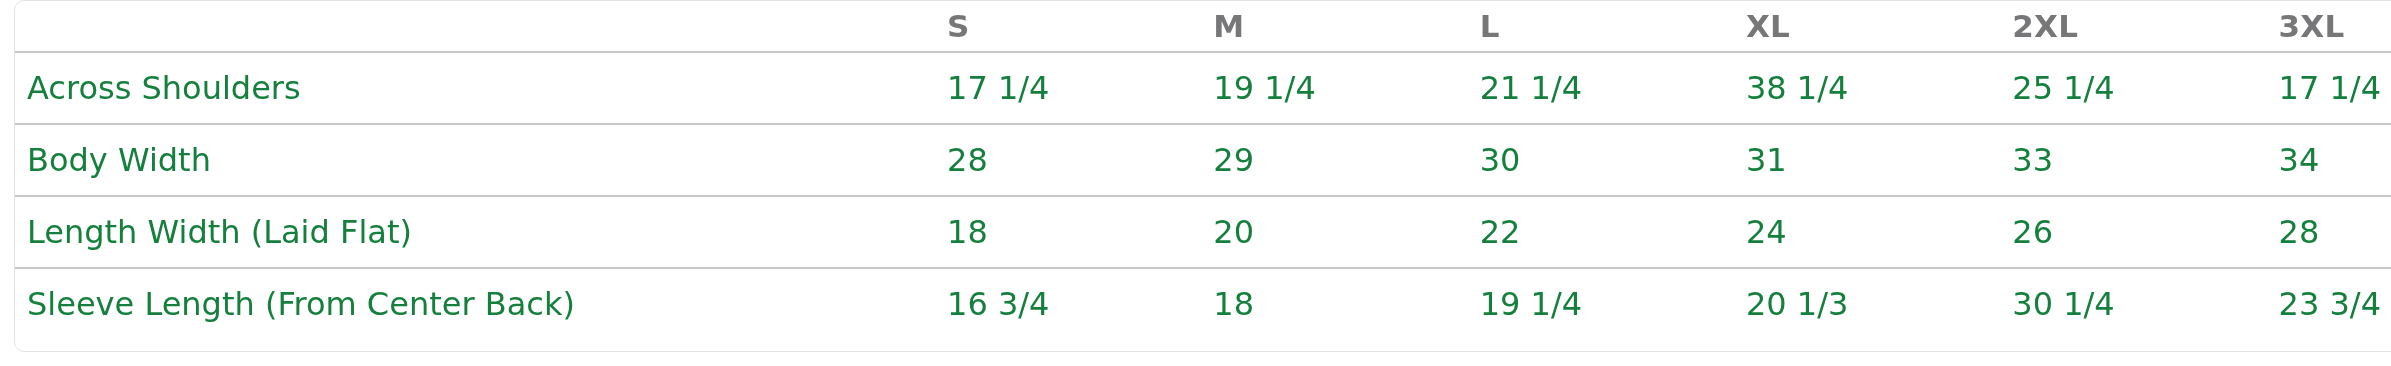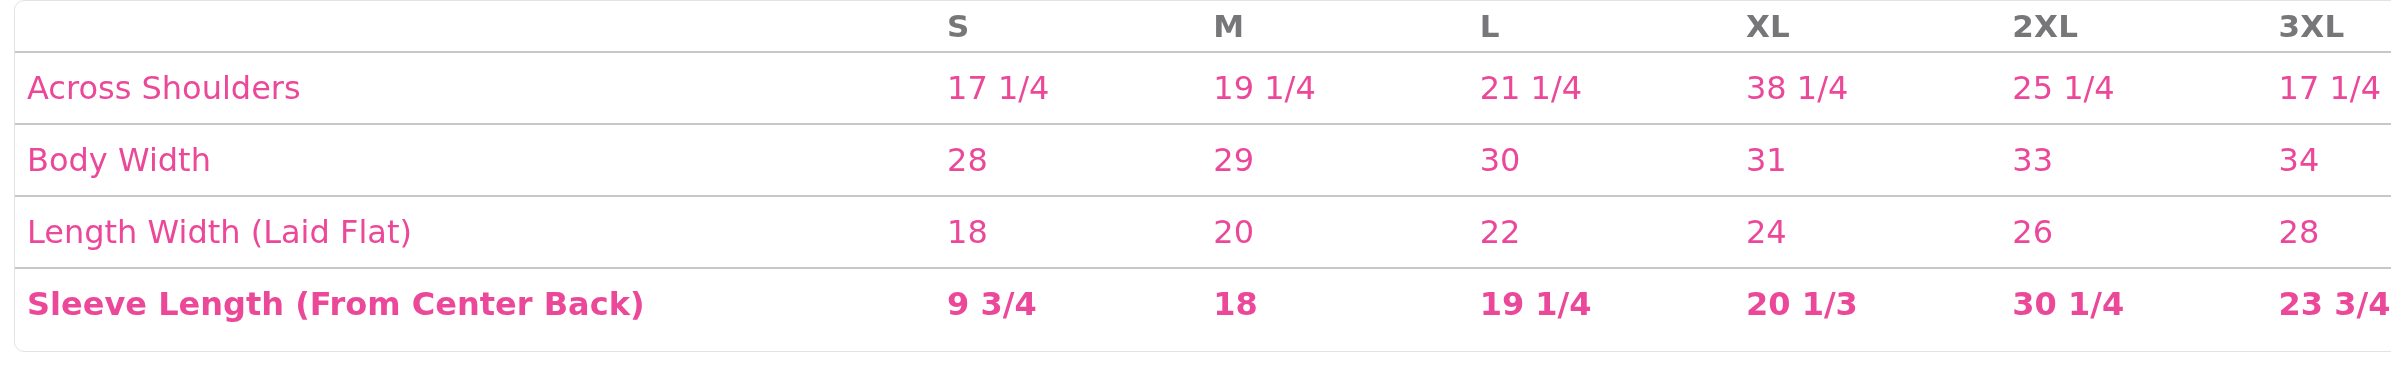--- a/index.html
+++ b/index.html
@@ -65,26 +65,25 @@
   }
 
   
   .size-table tbody tr {
     height: 70px;
   }
   .size-table tbody td {
     height: 70px;
     font-size: 32px;
     font-weight: normal;
-    color: #ec4899;
+    color: #15803d;
     border-bottom: 2px solid #c7c7c7;
   }
   .size-table tbody tr:last-child td {
     border-bottom: 0;
-    font-weight: bold;
   }
 
   .size-table tbody td.row-label .lcell {
     padding-left: 12px;
   }
   .size-table tbody td.val .vcell {
     padding-left: 12px;
   }
 </style>
 </head>
@@ -199,21 +198,21 @@
         <td class="val">
           <div class="vcell">28</div>
         </td>
       </tr>
 
       <tr>
         <td class="row-label">
           <div class="lcell">Sleeve Length (From Center Back)</div>
         </td>
         <td class="val">
-          <div class="vcell">9 3/4</div>
+          <div class="vcell">16 3/4</div>
         </td>
         <td class="val">
           <div class="vcell">18</div>
         </td>
         <td class="val">
           <div class="vcell">19 1/4</div>
         </td>
         <td class="val">
           <div class="vcell">20 1/3</div>
         </td>

